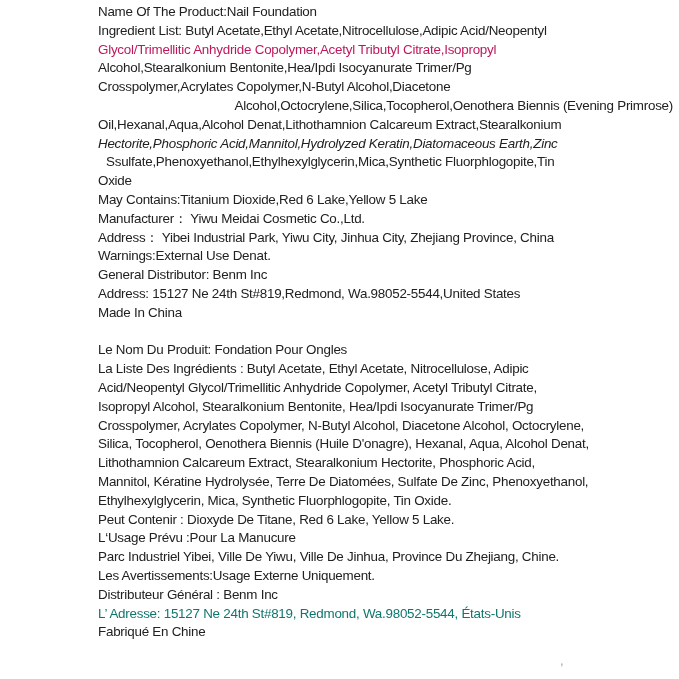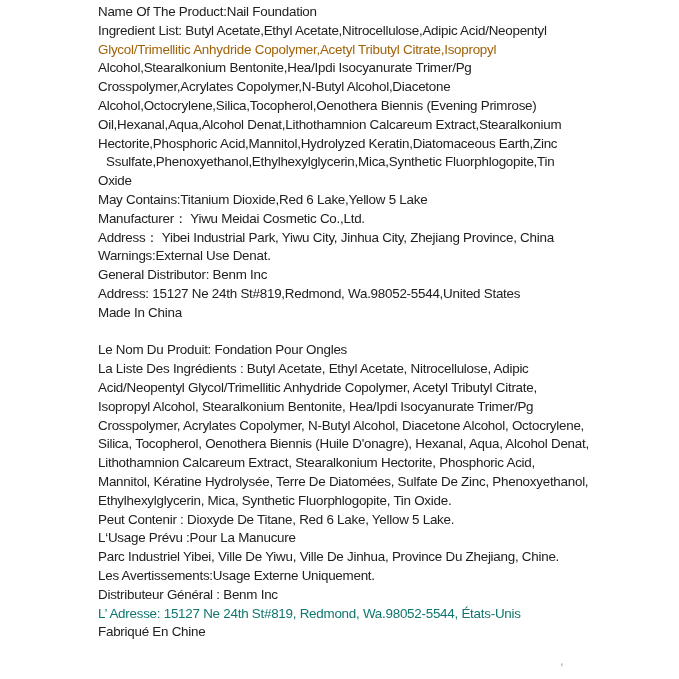--- a/index.html
+++ b/index.html
@@ -49,26 +49,26 @@
   }
 </style>
 </head>
 <body style="background: rgb(255, 255, 255);">
 
 <div class="page" style="background: rgb(255, 255, 255);">
   <div class="text-block">
     <div class="section">
         <div class="text-line" style="color: rgb(33, 33, 33);">Name Of The Product:Nail Foundation</div>
         <div class="text-line" style="color: rgb(33, 33, 33);">Ingredient List: Butyl Acetate,Ethyl Acetate,Nitrocellulose,Adipic Acid/Neopentyl</div>
-        <div class="text-line" style="color: #a16207;">Glycol/Trimellitic Anhydride Copolymer,Acetyl Tributyl Citrate,Isopropyl</div>
+        <div class="text-line" style="color: #be185d;">Glycol/Trimellitic Anhydride Copolymer,Acetyl Tributyl Citrate,Isopropyl</div>
         <div class="text-line" style="color: rgb(33, 33, 33);">Alcohol,Stearalkonium Bentonite,Hea/Ipdi Isocyanurate Trimer/Pg</div>
         <div class="text-line" style="color: rgb(33, 33, 33);">Crosspolymer,Acrylates Copolymer,N-Butyl Alcohol,Diacetone</div>
-        <div class="text-line" style="color: rgb(33, 33, 33);">Alcohol,Octocrylene,Silica,Tocopherol,Oenothera Biennis (Evening Primrose)</div>
+        <div class="text-line" style="color: rgb(33, 33, 33); text-align: right;">Alcohol,Octocrylene,Silica,Tocopherol,Oenothera Biennis (Evening Primrose)</div>
         <div class="text-line" style="color: rgb(33, 33, 33);">Oil,Hexanal,Aqua,Alcohol Denat,Lithothamnion Calcareum Extract,Stearalkonium</div>
-        <div class="text-line" style="color: rgb(33, 33, 33);">Hectorite,Phosphoric Acid,Mannitol,Hydrolyzed Keratin,Diatomaceous Earth,Zinc</div>
+        <div class="text-line" style="color: rgb(33, 33, 33); font-style: italic;">Hectorite,Phosphoric Acid,Mannitol,Hydrolyzed Keratin,Diatomaceous Earth,Zinc</div>
         <div class="text-line" style="color: rgb(33, 33, 33); margin-left: 8px;">Ssulfate,Phenoxyethanol,Ethylhexylglycerin,Mica,Synthetic Fluorphlogopite,Tin</div>
         <div class="text-line" style="color: rgb(33, 33, 33);">Oxide</div>
         <div class="text-line" style="color: rgb(33, 33, 33);">May Contains:Titanium Dioxide,Red 6 Lake,Yellow 5 Lake</div>
         <div class="text-line" style="color: rgb(33, 33, 33);">Manufacturer： Yiwu Meidai Cosmetic Co.,Ltd.</div>
         <div class="text-line" style="color: rgb(33, 33, 33);">Address： Yibei Industrial Park, Yiwu City, Jinhua City, Zhejiang Province, China</div>
         <div class="text-line" style="color: rgb(33, 33, 33);">Warnings:External Use Denat.</div>
         <div class="text-line" style="color: rgb(33, 33, 33);">General Distributor: Benm Inc</div>
         <div class="text-line" style="color: rgb(33, 33, 33);">Address: 15127 Ne 24th St#819,Redmond, Wa.98052-5544,United States</div>
         <div class="text-line" style="color: rgb(33, 33, 33);">Made In China</div>
       </div>

